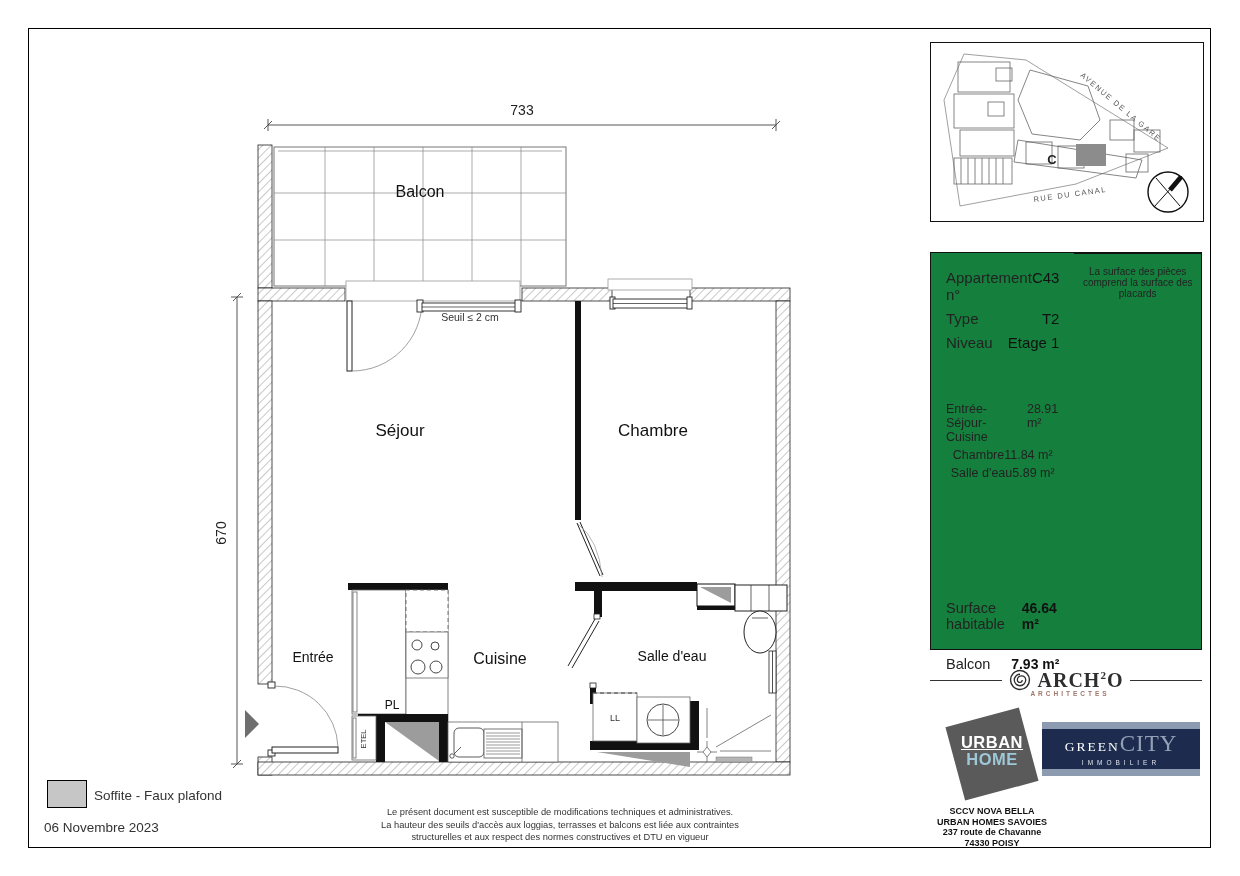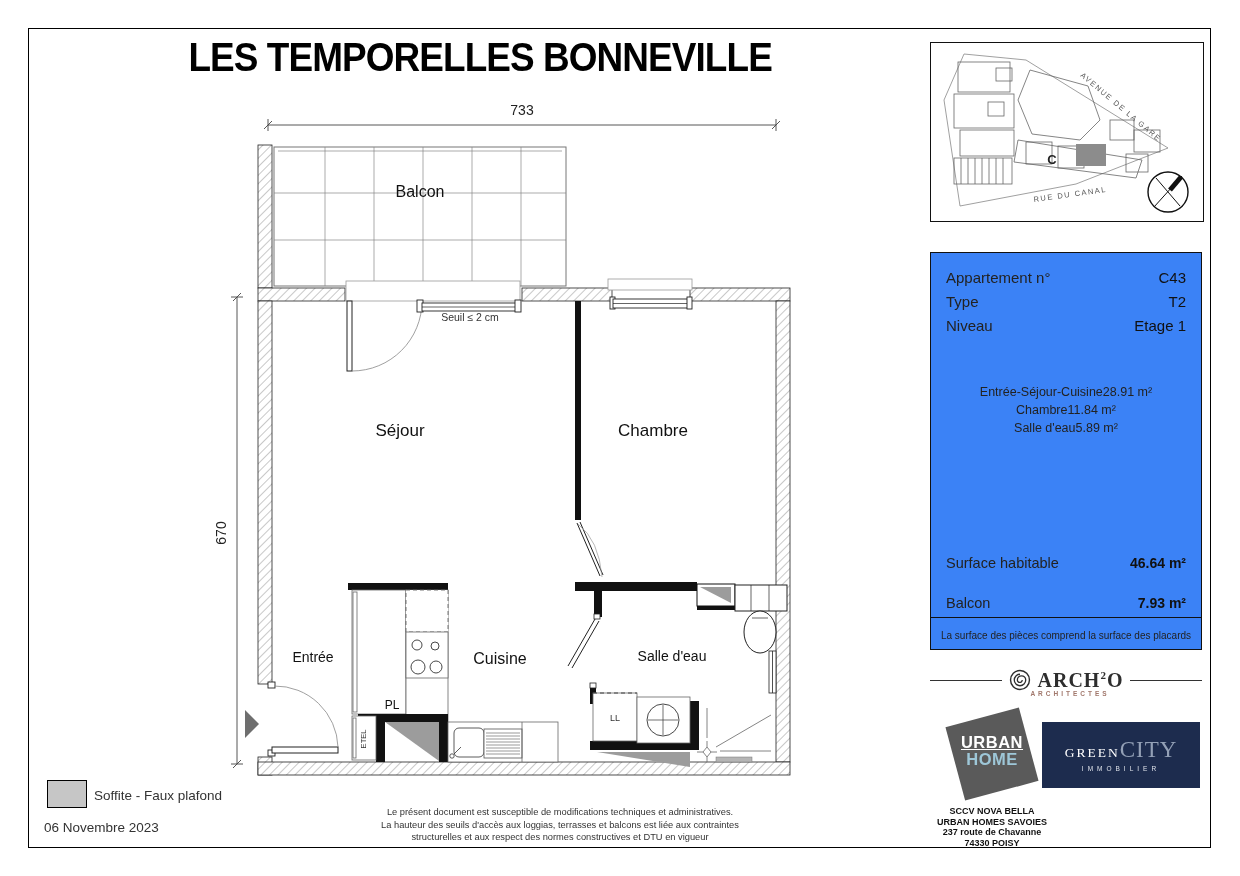--- a/index.html
+++ b/index.html
@@ -9,22 +9,22 @@
     margin:0 auto;
   }
   .abs{position:absolute;}
   .frame{left:28px;top:28px;width:1181px;height:818px;border:1.6px solid #000;}
   
   .title{left:150px;top:34px;width:660px;text-align:center;}
   .title span{display:inline-block;font-size:41px;font-weight:700;letter-spacing:-1px;
     transform:scaleX(.9);transform-origin:center;white-space:nowrap;color:#000;}
   
   .mapbox{left:930px;top:42px;width:272px;height:178px;border:1.6px solid #111;background:#fff;}
-  .infobox{left:930px;top:252px;width:272px;height:398px;border:1.6px solid #111;background:#3b82f6;
-    box-sizing:border-box;display:flex;flex-direction:column;}
+  .infobox{left:930px;top:252px;width:272px;height:398px;border:1.6px solid #111;background:#15803d;
+    box-sizing:border-box;display:flex;flex-direction:row;}
   .info-inner{padding:16px 15px 0 15px;flex:1;}
   .irow{display:flex;justify-content:space-between;align-items:baseline;margin-bottom:7px;}
   .irow .lab{font-size:15px;color:#222;}
   .irow .val{font-size:15px;color:#111;}
   .irow .val.b{font-weight:400;}
   .gap1{height:44px;} .gap2{height:92px;}
   .arow{display:flex;justify-content:center;margin-bottom:4px;}
   .arow .lab{font-size:12.5px;color:#222;}
   .arow .val{font-size:12.5px;color:#222;}
   .trow{display:flex;justify-content:space-between;margin-bottom:6px;margin-top:24px;}
@@ -40,21 +40,21 @@
   .archsub{left:1010px;top:690px;width:120px;text-align:center;font-size:6.5px;letter-spacing:3px;
     color:#a1776b;font-weight:700;}
   
   .uh{left:944px;top:708px;width:96px;height:96px;}
   .uh .sq{position:absolute;left:10px;top:8px;width:76px;height:76px;background:#5a5a5a;
     transform:rotate(-15deg);}
   .uh .txt{position:absolute;left:0;top:26px;width:96px;text-align:center;line-height:1.0;}
   .uh .w1{color:#fff;font-weight:700;font-size:16.5px;letter-spacing:.5px;text-decoration:underline;}
   .uh .w2{color:#9ec7d8;font-weight:700;font-size:16.5px;letter-spacing:.5px;}
   
-  .gc{left:1042px;top:722px;width:158px;height:66px;display:flex;flex-direction:row;}
+  .gc{left:1042px;top:722px;width:158px;height:54px;display:flex;flex-direction:column;}
   .gc .band{height:7px;background:#8d9bb0;}
   .gc .mid{flex:1;background:#1d2c4e;display:flex;flex-direction:column;align-items:center;justify-content:center;}
   .gc .words{font-family:"Liberation Serif",serif;line-height:1;}
   .gc .g{color:#fff;font-size:13.5px;letter-spacing:2px;}
   .gc .c{color:#93a0b6;font-size:23px;letter-spacing:1px;}
   .gc .sub{color:#dfe3ea;font-size:6.5px;letter-spacing:4px;margin-top:4px;}
   
   .uh-addr{left:926px;top:806px;width:132px;text-align:center;font-size:9px;font-weight:700;
     line-height:1.18;color:#111;}
   .gc-addr{left:1036px;top:800px;width:170px;text-align:center;font-size:8.8px;line-height:1.2;color:#222;}
@@ -67,23 +67,20 @@
   .discl{left:330px;top:806px;width:460px;text-align:center;font-size:9.3px;line-height:1.35;color:#333;}
   svg text{font-family:"Liberation Sans",sans-serif;}
 </style>
 </head>
 <body>
 
 <div class="canvas">
 
   <div class="abs frame"></div>
 
-  <div class="abs title">
-    <span>LES TEMPORELLES BONNEVILLE</span>
-  </div>
 
   <svg class="abs" style="left:195px;top:88px;" width="660" height="700" viewBox="195 88 660 700">
     <defs>
       <pattern id="hatch" width="6" height="6" patternUnits="userSpaceOnUse" patternTransform="rotate(45)">
         <rect width="6" height="6" fill="#fff"></rect>
         <line x1="0" y1="0" x2="0" y2="6" stroke="#9a9a9a" stroke-width="1.1"></line>
       </pattern>
     </defs>
 
     <g stroke="#444" stroke-width="0.9">

